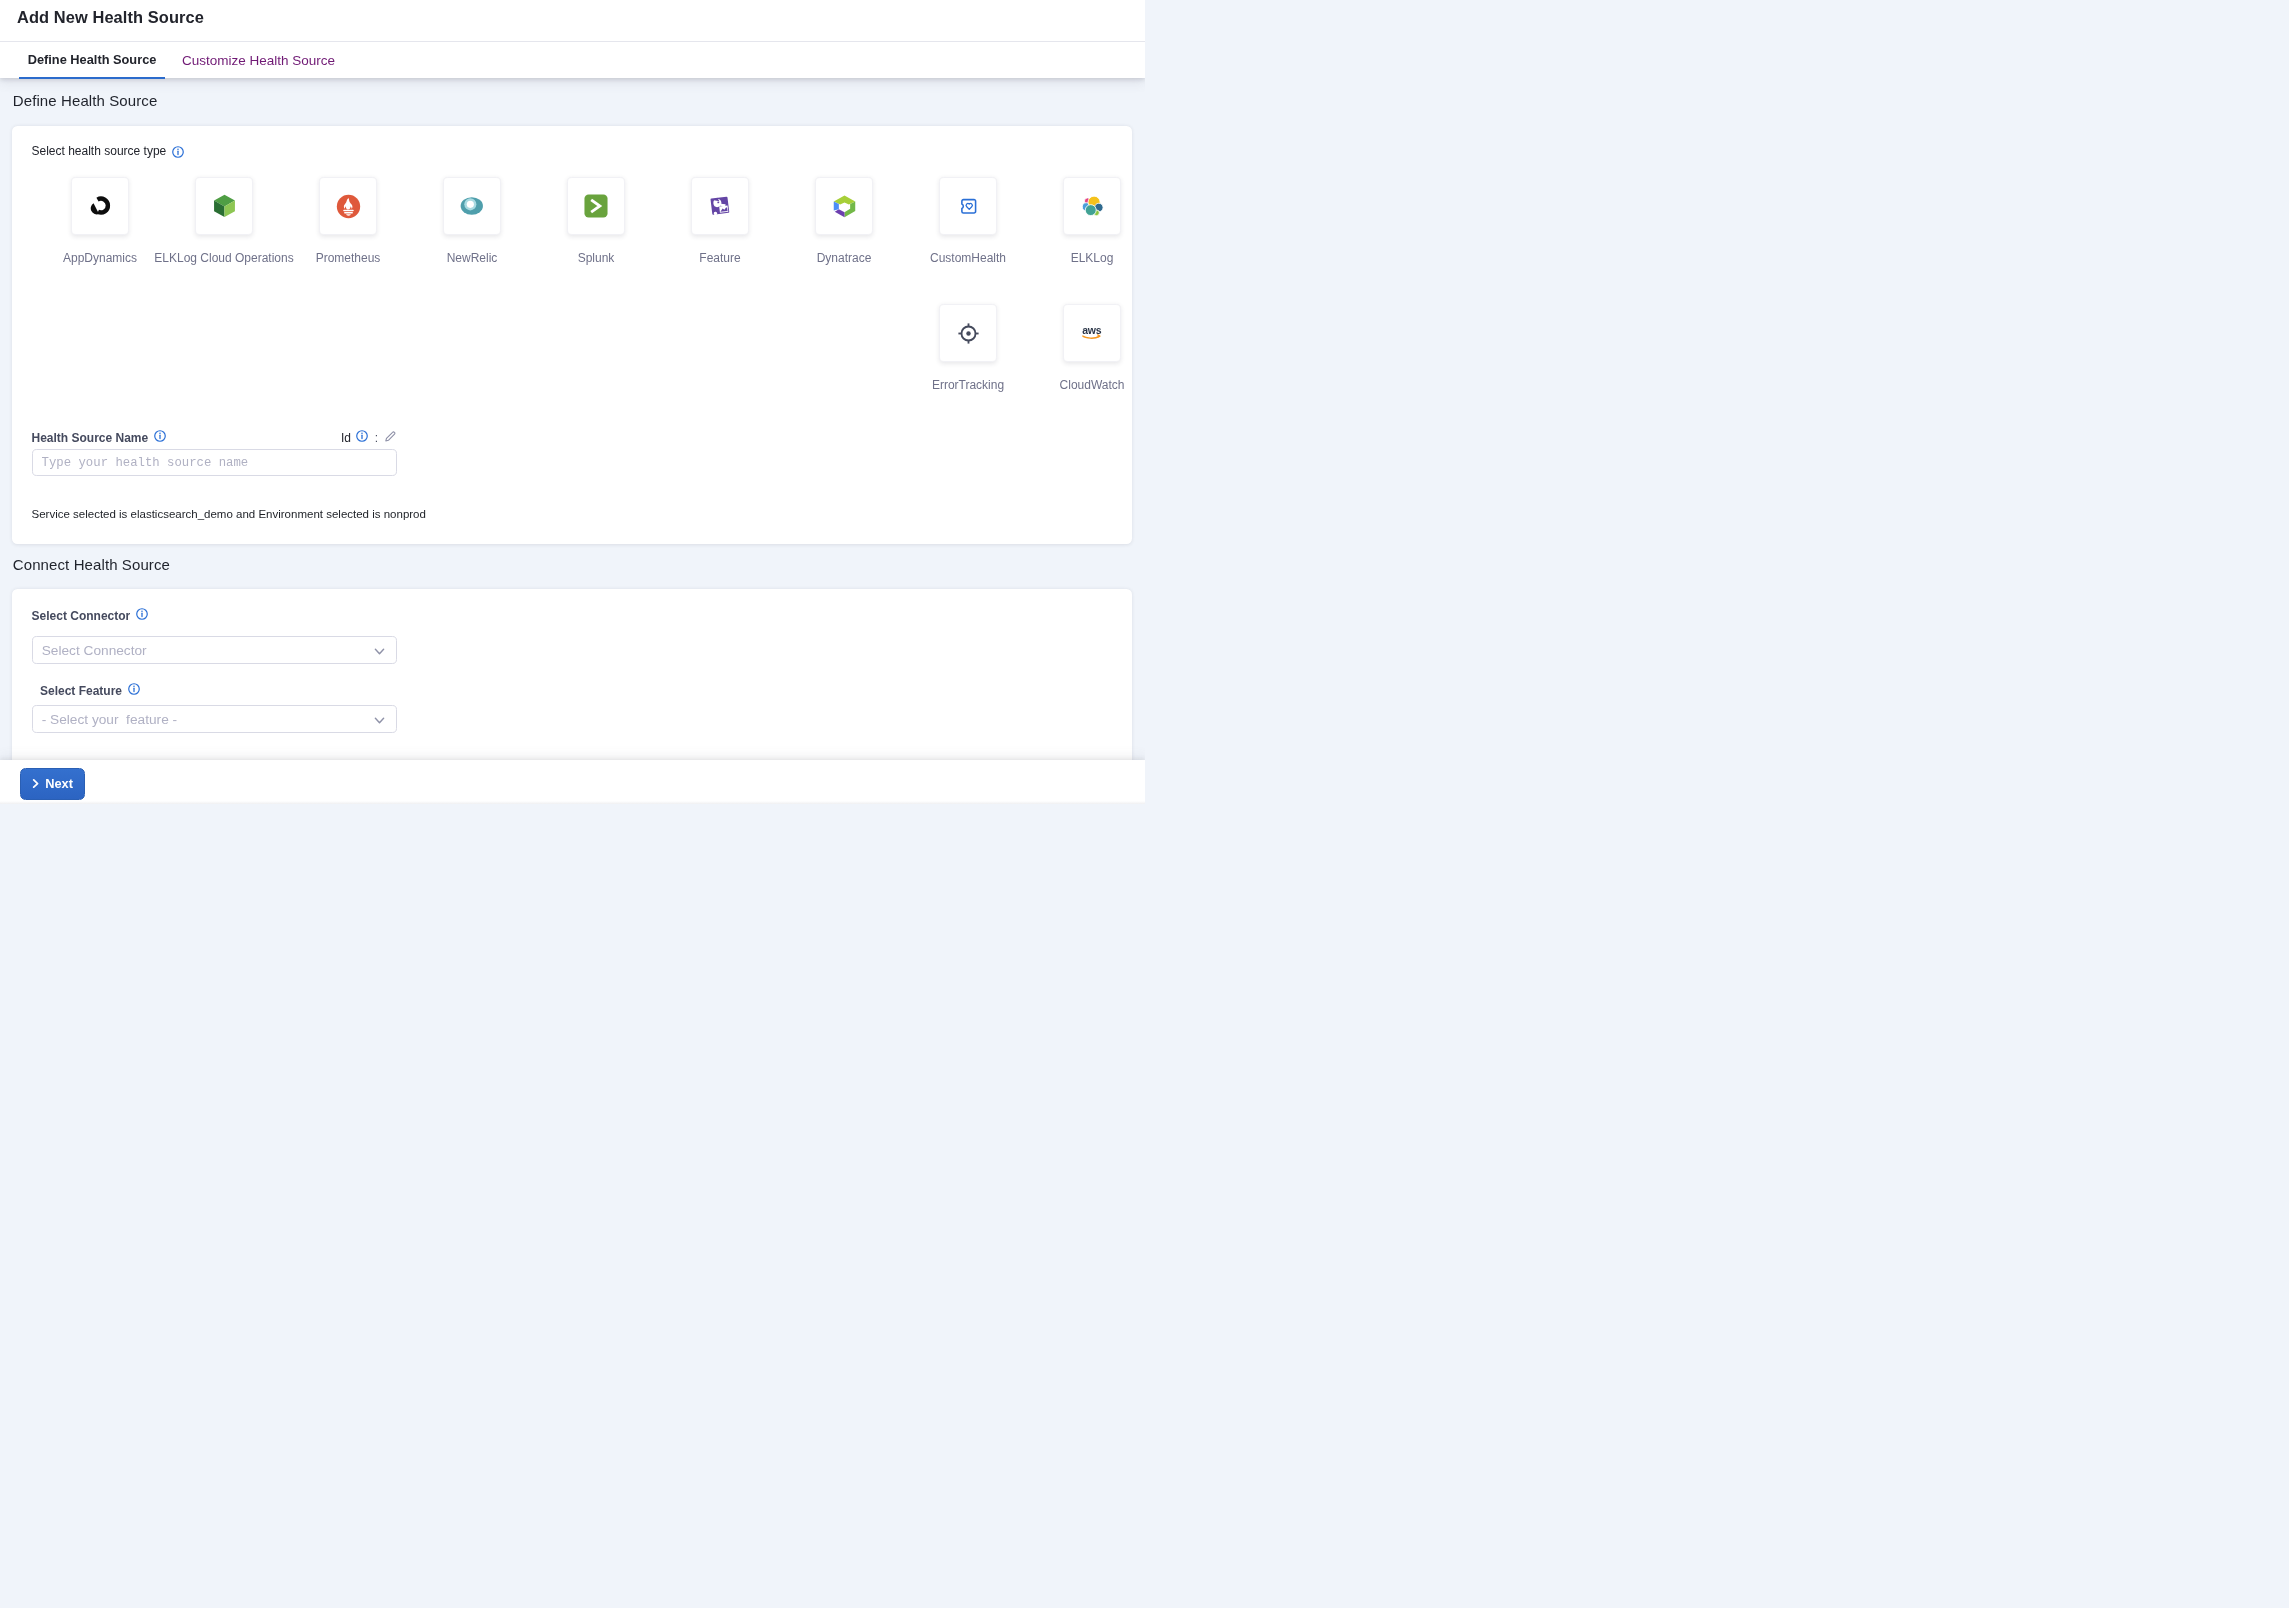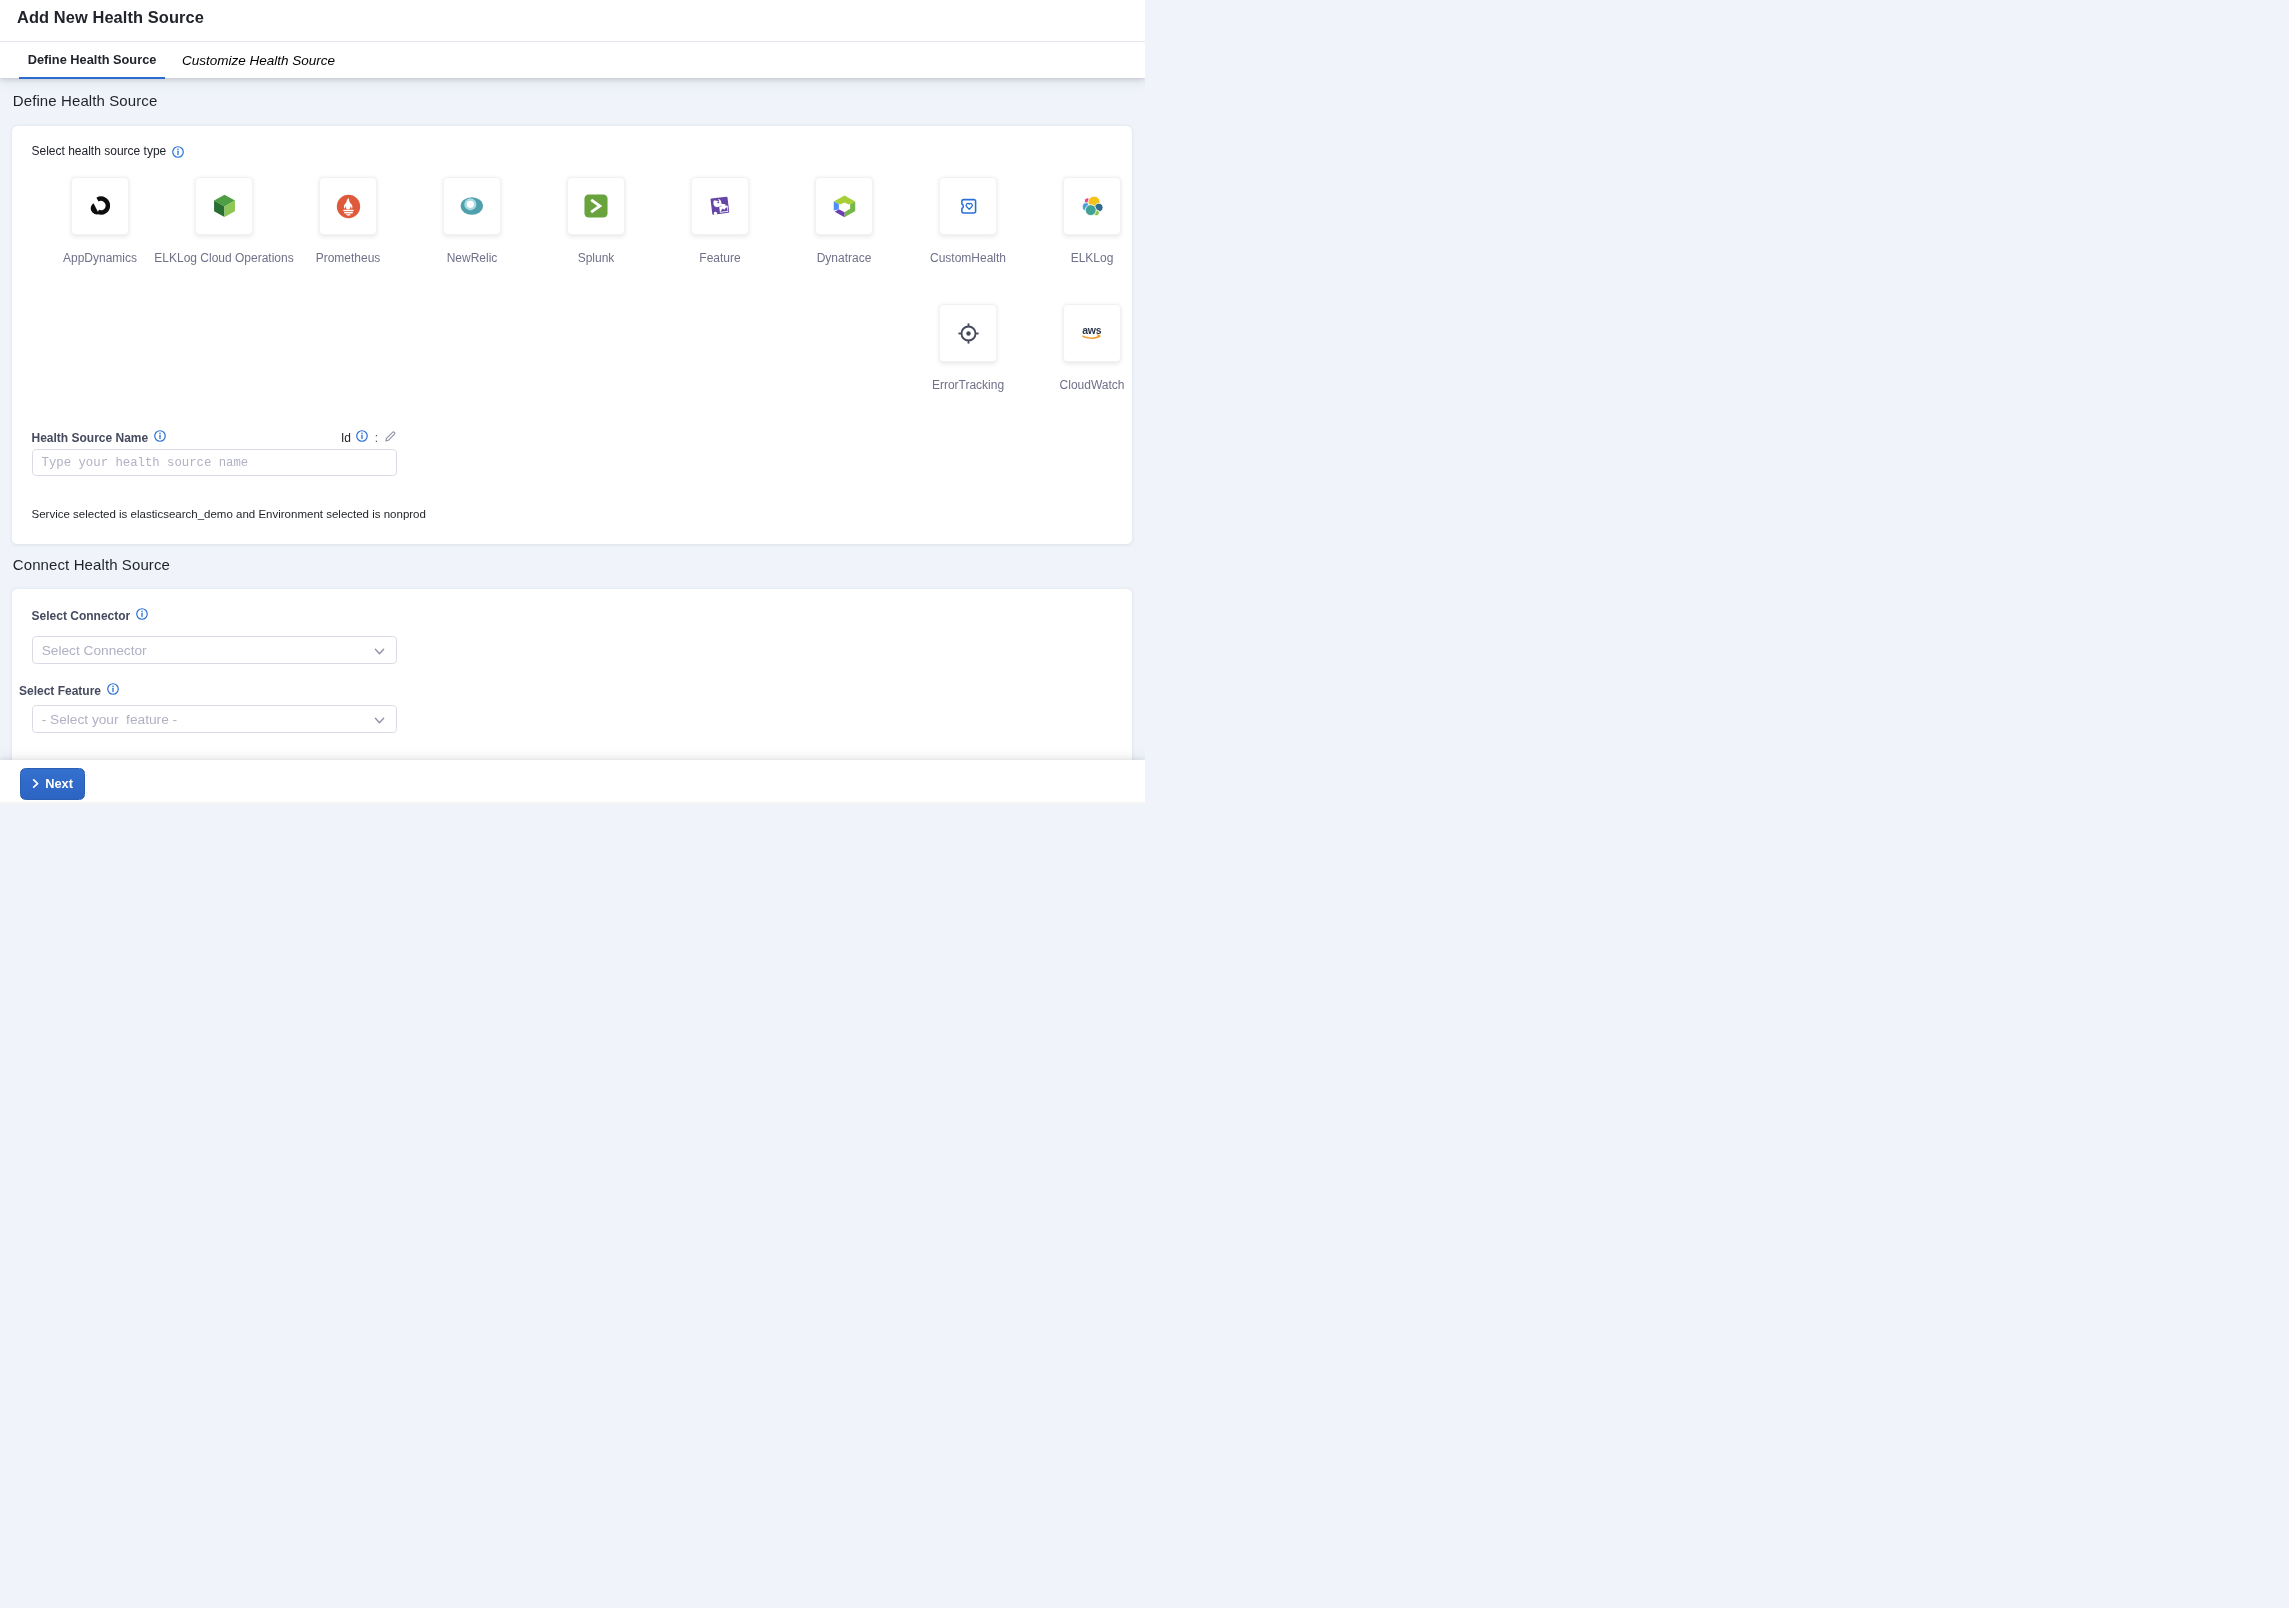--- a/index.html
+++ b/index.html
@@ -30,21 +30,21 @@
   }
   .tab {
     display:flex; align-items:center; padding:0 8.7px;
     font-size:12.8px; cursor:pointer;
   }
   .tab.active {
     font-weight:700; color:#22242c;
     border-bottom:2.7px solid #2b6bcc;
   }
   .tab.inactive {
-    margin-left:8.2px; font-size:13.5px; color:#000000;font-style:italic;
+    margin-left:8.2px; font-size:13.5px; color:#701a75;
   }
   
   .content {
     position:absolute; left:0; top:78px; width:1145px; bottom:0;
     background:#f0f4fa;
   }
   h2.section-heading {
     position:absolute; font-size:15px; font-weight:400; color:#1f222b;
     line-height:18.3px; letter-spacing:0.1px;
   }
@@ -101,21 +101,21 @@
     font-family:Liberation Mono, monospace;
     font-size:12.3px; color:#22242c; padding:0 9.1px; outline:none;
   }
   .text-input::placeholder { color:#b0b1c3; opacity:1; }
   .service-note {
     position:absolute; left:19.5px; top:381px;
     font-size:11.5px; color:#1d2026; line-height:15.5px;
   }
   
   #connector-label { left:19.6px; top:19px; }
-  #feature-label   { left:7px; top:94px; }
+  #feature-label   { left:28px; top:94px; }
   .select-box {
     position:absolute; left:19.6px; width:365px; height:28px;
     border:0.9px solid #d9dae5; border-radius:4.6px; background:#fff;
     display:flex; align-items:center; justify-content:space-between;
     padding:0 11px 0 9.1px; cursor:pointer;
   }
   #connector-select { top:47px; }
   #feature-select   { top:116px; }
   .placeholder {
     font-size:13.7px; color:#b0b1c4; white-space:pre;

